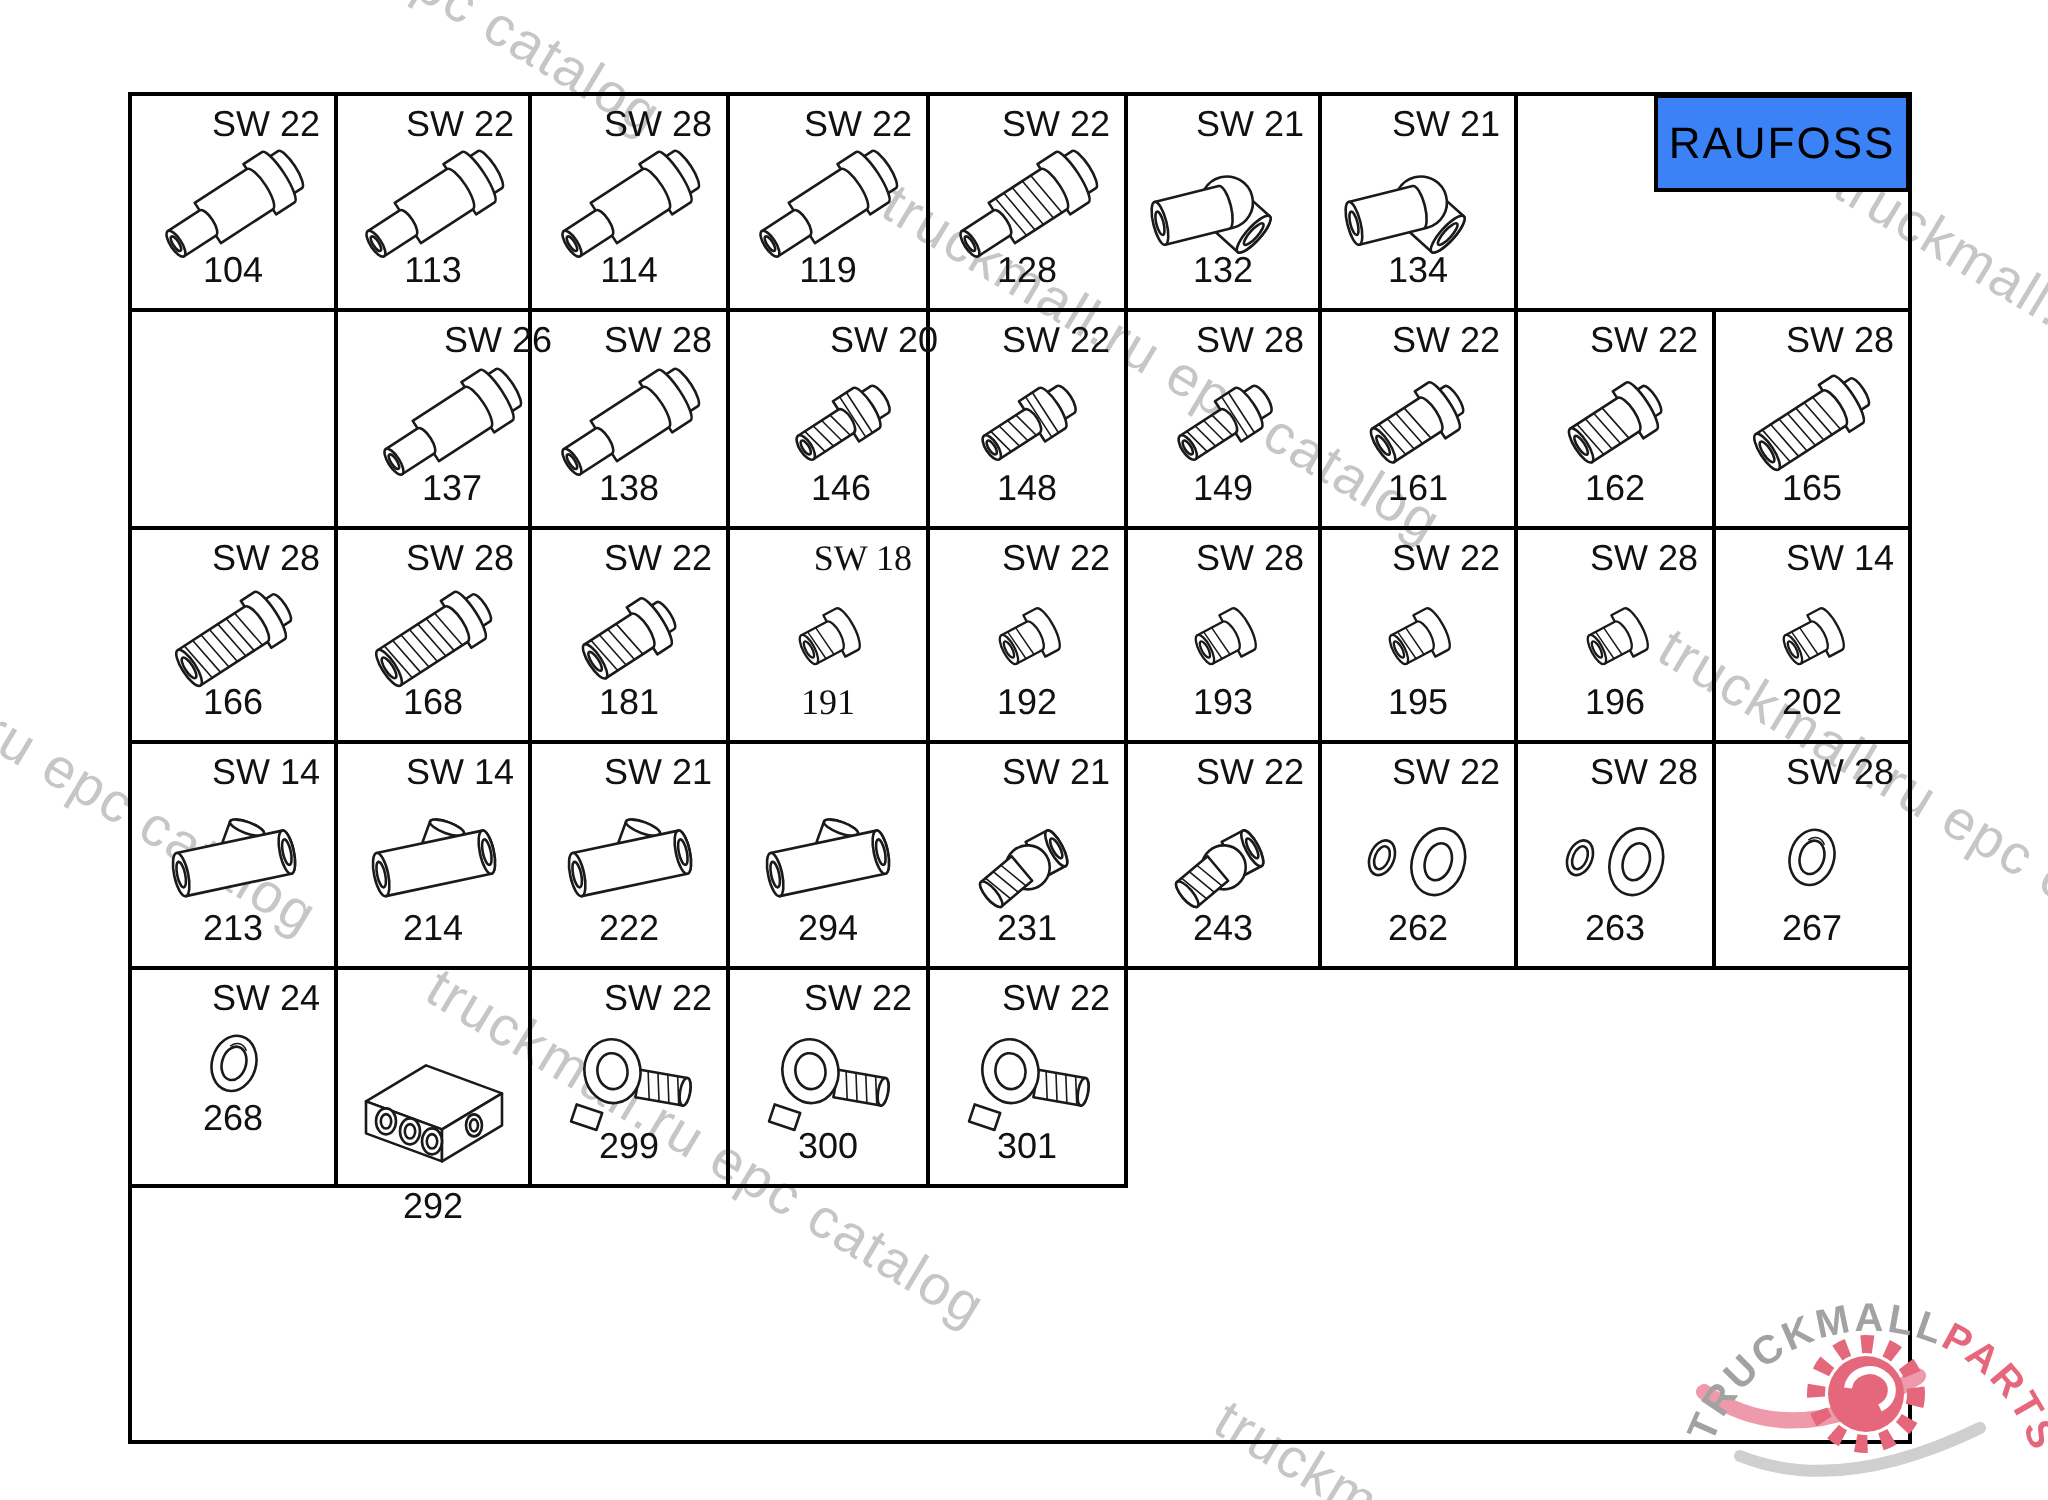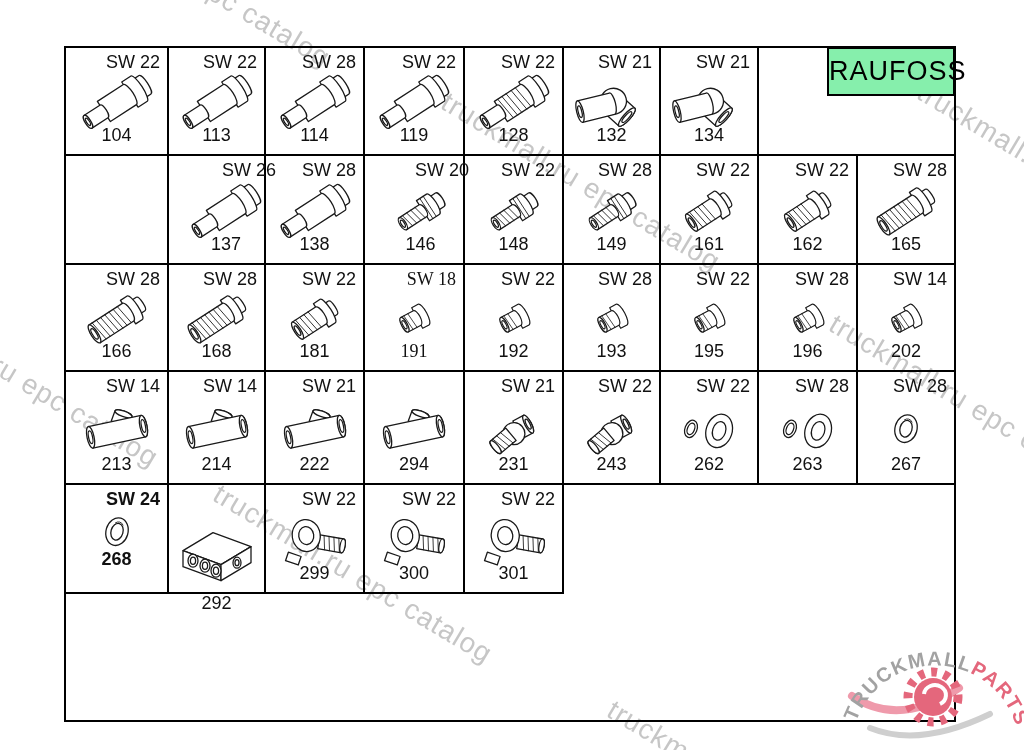--- a/index.html
+++ b/index.html
@@ -9,22 +9,22 @@
   .wm{position:absolute;z-index:1;white-space:nowrap;font-size:28px;
       letter-spacing:1px;transform-origin:0 0;pointer-events:none;}
   .line{position:absolute;background:#000;z-index:2;}
   .cell{position:absolute;z-index:2;border-radius:17px;}
   .sw-label{position:absolute;top:3px;right:6px;font-size:18px;color:#111;}
   .part-number{position:absolute;bottom:7px;left:0;width:100%;
       text-align:center;font-size:18px;color:#111;}
   .drawing{position:absolute;left:50%;top:52%;transform:translate(-50%,-52%);
       width:96px;height:66px;}
   #brand-box{position:absolute;left:827px;top:47px;width:128px;height:49px;
-      border:2px solid #000;background:#86efac;z-index:3;display:flex;
-      align-items:center;font-size:27px;
+      border:2px solid #000;background:#3b82f6;z-index:3;display:flex;
+      align-items:center;justify-content:center;font-size:22px;
       letter-spacing:1px;color:#000;box-sizing:border-box;}
   #logo{position:absolute;left:824px;top:628px;width:200px;height:122px;z-index:4;}
 </style>
 </head>
 <body>
 
 <div id="catalog">
   <div id="brand-box">
     <span>RAUFOSS</span>
   </div>
@@ -617,21 +617,21 @@
           <g stroke="#1a1a1a" stroke-width="1.3" fill="#fff" stroke-linejoin="round" stroke-linecap="round">
             <g transform="translate(48,33) rotate(16)">
  <ellipse rx="11" ry="14"></ellipse>
               <ellipse rx="6" ry="8.5"></ellipse>
  <path fill="none" stroke-width="0.8" d="M-4 -8 A 6 8.5 0 0 1 4 -8"></path>
             </g>
           </g>
         </svg></div>
       <div class="part-number">267</div>
     </div>
-    <div class="cell" style="left: 67px; top: 486px; width: 99px; height: 91px; font-weight: bold;">
+    <div class="cell" style="left: 67px; top: 486px; width: 99px; height: 91px;">
       <div class="sw-label">SW 24</div>
       <div class="drawing"><svg width="96" height="66" viewBox="0 0 96 66" xmlns="http://www.w3.org/2000/svg">
           <g stroke="#1a1a1a" stroke-width="1.3" fill="#fff" stroke-linejoin="round" stroke-linecap="round">
             <g transform="translate(48,33) rotate(16)">
  <ellipse rx="11" ry="14"></ellipse>
               <ellipse rx="6" ry="8.5"></ellipse>
  <path fill="none" stroke-width="0.8" d="M-4 -8 A 6 8.5 0 0 1 4 -8"></path>
             </g>
           </g>
         </svg></div>

